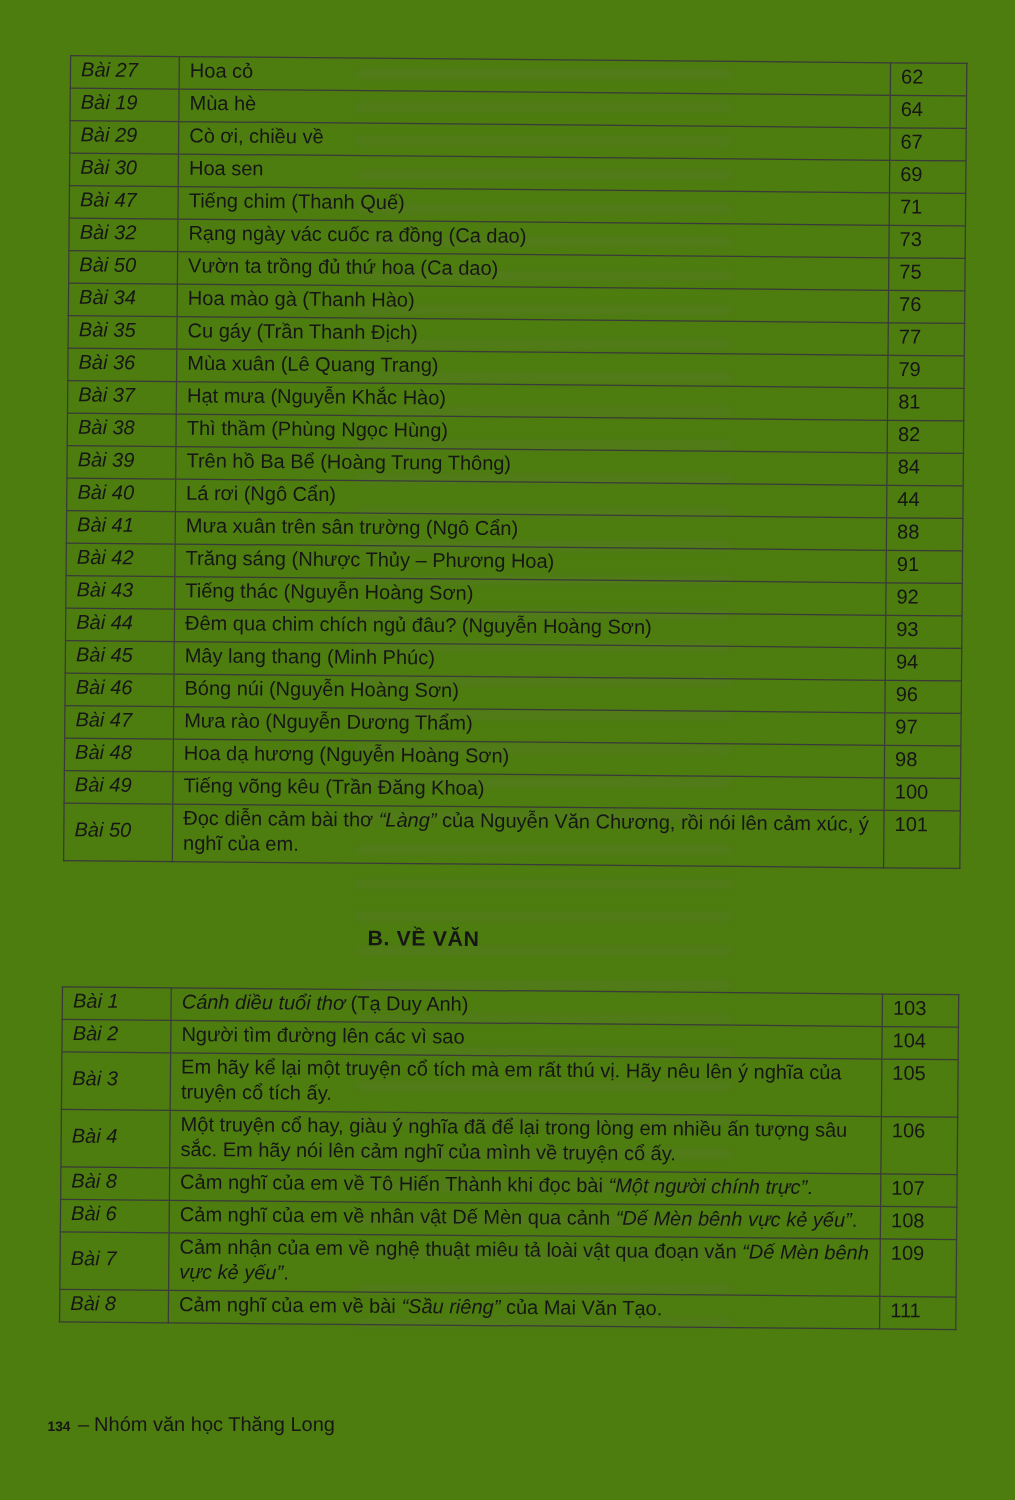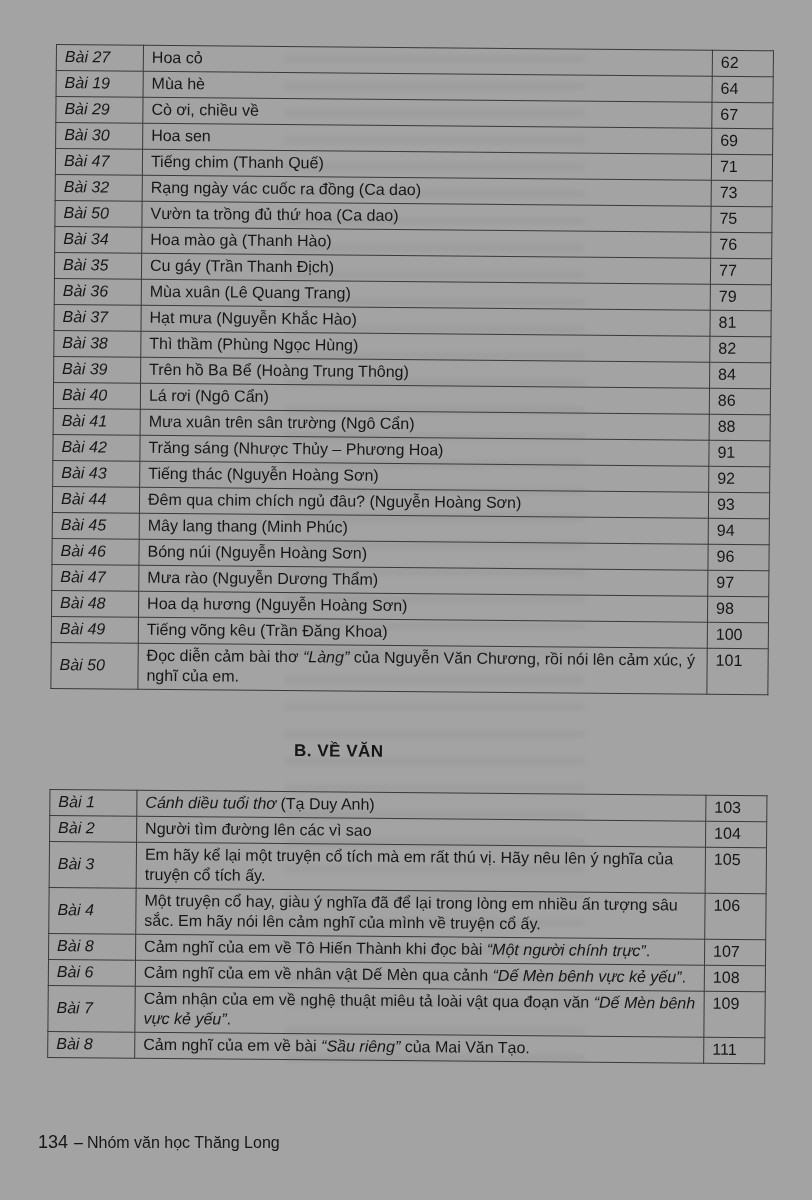--- a/index.html
+++ b/index.html
@@ -1,21 +1,21 @@
 <!DOCTYPE html>
 <html><head>
 <meta charset="utf-8">
 <style>
   html, body { margin: 0; padding: 0; background: #e8e8e8; }
   .page {
     position: relative;
     width: 812px;
     height: 1200px;
     margin: 0 auto;
-    background: #a3a3a3;
+    background: #4d7c0f;
     overflow: hidden;
     font-family: "Liberation Sans", sans-serif;
     color: #161616;
   }
   
   .bleed {
     position: absolute;
     left: 285px;
     top: 55px;
     width: 300px;
@@ -77,22 +77,22 @@
     letter-spacing: 0.5px;
   }
   .footer {
     position: absolute;
     left: 38px;
     top: 1132px;
     font-size: 16px;
     white-space: nowrap;
   }
   .footer .pagenum {
-    font-weight: normal;
-    font-size: 18px;
+    font-weight: bold;
+    font-size: 11px;
     font-style: normal;
     margin-right: 6px;
   }
   .footer .sep { font-style: italic; margin-right: 4px; }
   .footer .credit { }
 </style>
 </head>
 <body>
 
 <div class="page">
@@ -164,21 +164,21 @@
             <td class="c-page">82</td>
           </tr>
           <tr>
             <td class="c-label">Bài 39</td>
             <td class="c-title"><span>Trên hồ Ba Bể (Hoàng Trung Thông)</span></td>
             <td class="c-page">84</td>
           </tr>
           <tr>
             <td class="c-label">Bài 40</td>
             <td class="c-title"><span>Lá rơi (Ngô Cẩn)</span></td>
-            <td class="c-page">86</td>
+            <td class="c-page">44</td>
           </tr>
           <tr>
             <td class="c-label">Bài 41</td>
             <td class="c-title"><span>Mưa xuân trên sân trường (Ngô Cẩn)</span></td>
             <td class="c-page">88</td>
           </tr>
           <tr>
             <td class="c-label">Bài 42</td>
             <td class="c-title"><span>Trăng sáng (Nhược Thủy – Phương Hoa)</span></td>
             <td class="c-page">91</td>

